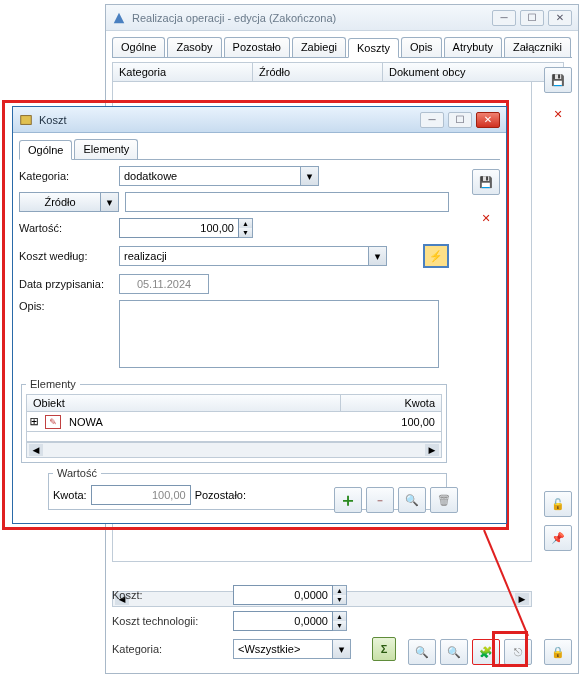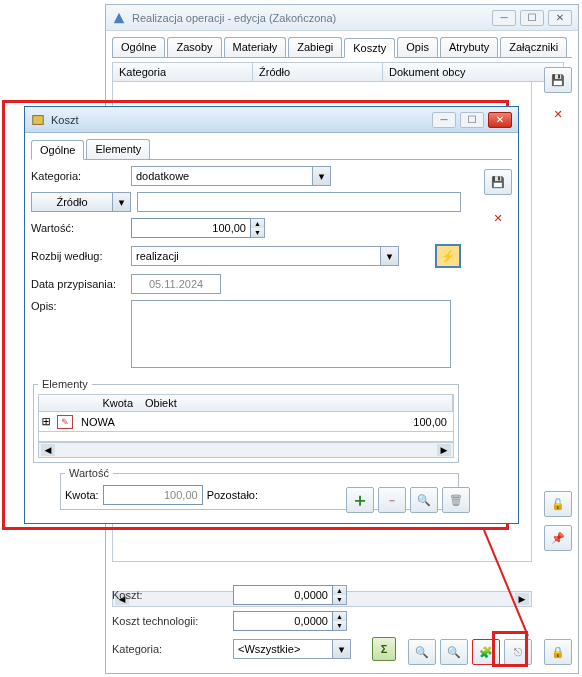--- a/index.html
+++ b/index.html
@@ -58,21 +58,21 @@
   }
   .sigma-btn {
     width: 24px; height: 24px; border: 1px solid #5f8c3a; background: linear-gradient(#e8f4d8,#c8e0a8);
     color: #2a5a10; font-weight: bold; display: flex; align-items: center; justify-content: center;
     border-radius: 2px;
   }
 
   
   .red-border { position: absolute; left: 2px; top: 100px; width: 507px; height: 430px; border: 3px solid #e02020; z-index: 10; }
   .dialog {
-    position: absolute; left: 24px; top: 106px; width: 495px; height: 418px;
+    position: absolute; left: 12px; top: 106px; width: 495px; height: 418px;
     border: 1px solid #2a6aa8; background: #fff; z-index: 11;
   }
   .dialog .titlebar { background: linear-gradient(#e8f2fc,#c8dcf0); color: #234; border-bottom: 1px solid #9cb8d4; }
   .dialog .winbtn.close { background: linear-gradient(#f08070,#d03020); color: #fff; border-color: #a02010; }
   .dialog-body { padding: 6px; position: relative; height: calc(100% - 26px); }
   .dialog-tabs { display: flex; border-bottom: 1px solid #9cb0c4; }
   .form-area { position: relative; }
   .form-row { display: flex; align-items: center; margin-top: 6px; gap: 6px; }
   .form-row .flbl { width: 94px; color: #111; }
   .txt { border: 1px solid #8ca4bc; height: 20px; padding: 6px 4px; background: #fff; }
@@ -121,21 +121,21 @@
     <div class="winbtns">
       <div class="winbtn">─</div>
       <div class="winbtn">☐</div>
       <div class="winbtn">✕</div>
     </div>
   </div>
   <div class="parent-body">
     <div class="tabs">
       <div class="tab">Ogólne</div>
       <div class="tab">Zasoby</div>
-      <div class="tab">Materiały</div>
+      <div class="tab">Pozostało</div>
       <div class="tab">Zabiegi</div>
       <div class="tab active">Koszty</div>
       <div class="tab">Opis</div>
       <div class="tab">Atrybuty</div>
       <div class="tab">Załączniki</div>
     </div>
     <div class="list-header" style="width:452px;">
       <div style="width:140px">Kategoria</div>
       <div style="width:130px">Źródło</div>
       <div style="flex:1;border-right:none">Dokument obcy</div>
@@ -262,21 +262,21 @@
         <span class="flbl">Wartość:</span>
         <div class="spin">
           <input class="num-input" style="width: 120px;" value="100,00">
           <div class="controls">
               <div>▲</div>
               <div>▼</div>
             </div>
         </div>
       </div>
       <div class="form-row">
-        <span class="flbl">Rozbij według:</span>
+        <span class="flbl">Koszt według:</span>
         <div class="combo" style="flex:1">
           <input class="txt" style="width: 250px;" value="realizacji">
           <div class="arrow">▾</div>
         </div>
         <div style="width:20px"></div>
         <div class="bolt-btn">
             <span>⚡</span>
           </div>
       </div>
       <div class="form-row">
@@ -284,22 +284,22 @@
         <input class="txt" style="width: 90px; text-align: center; color: rgb(136, 136, 136);" value="05.11.2024">
       </div>
       <div class="form-row" style="align-items:flex-start">
         <span class="flbl">Opis:</span>
         <div class="textarea"></div>
       </div>
 
       <fieldset>
         <legend>Elementy</legend>
         <div class="elem-header">
+          <div style="flex:1">Obiekt</div>
           <div style="width:100px;justify-content:flex-end;border-right:none">Kwota</div>
-          <div style="flex:1">Obiekt</div>
         </div>
         <div class="elem-row">
           <span class="exp">⊞</span>
           <span class="ico">✎</span>
           <span style="flex:1;padding-left:4px">NOWA</span>
           <span style="width:100px;text-align:right;padding-right:6px">100,00</span>
         </div>
         <div style="border:1px solid #c0ccd8;border-top:none;height:10px"></div>
         <div class="hscroll">
           <div class="arr">◀</div>

